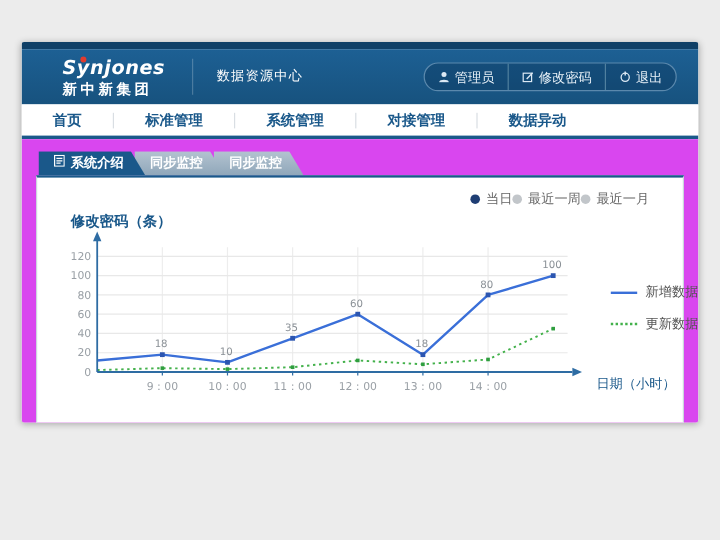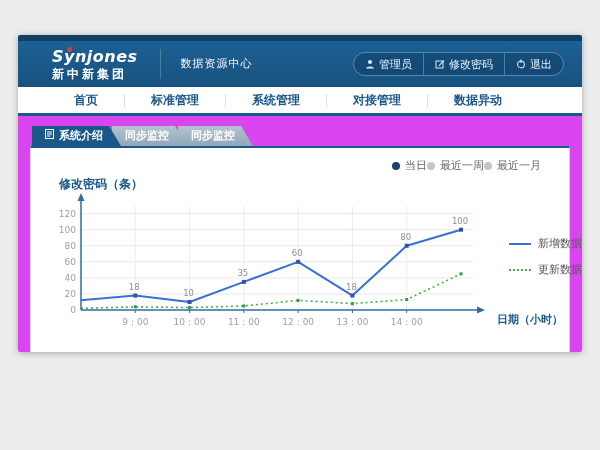--- a/index.html
+++ b/index.html
@@ -17,21 +17,21 @@
   .logo-sub{font-size:12px;font-weight:bold;color:#fff;letter-spacing:3px;margin-top:3px;}
   .app-title{color:#fff;font-size:11px;margin-left:22px;padding-left:20px;height:30px;line-height:30px;
              border-left:1px solid rgba(255,255,255,.22);letter-spacing:1px;}
   .user-pill{margin-left:auto;margin-right:18px;display:flex;align-items:center;height:22px;
              border:1px solid #5b89ad;border-radius:12px;background:rgba(10,50,85,.35);
              font-size:11px;color:#e8f1f8;}
   .user-item{display:flex;align-items:center;gap:4px;padding:0 11px;height:100%;cursor:pointer;}
   .user-item + .user-item{border-left:1px solid #50809f;}
   .user-item svg{display:block;}
   
-  .navbar{height:26px;background:#fff;display:flex;align-items:center;padding-left:30px;
+  .navbar{height:26px;background:#fff;display:flex;align-items:center;
           border-bottom:3px solid #1a588a;}
   .nav-item{font-size:12px;font-weight:bold;color:#1a588a;padding:0 26px;line-height:13px;cursor:pointer;}
   .nav-item + .nav-item{border-left:1px solid #d9dee3;}
   
   .content{background:#d946ef;height:312px;padding:10px 12px 0;box-sizing:border-box;}
   .tabs{display:flex;height:20px;margin-left:2px;}
   .tab{position:relative;color:#fff;font-size:11px;font-weight:bold;line-height:20px;
        padding:0 18px 0 13px;margin-right:-9px;display:flex;align-items:center;gap:5px;
        background:linear-gradient(#b3c3d0,#90a7ba);cursor:pointer;
        clip-path:polygon(0 0,calc(100% - 12px) 0,100% 100%,0 100%);}
@@ -40,21 +40,21 @@
   
   .panel{background:#fff;border:1px solid #ccd6de;border-top:2px solid #1a588a;height:270px;
          position:relative;box-sizing:border-box;}
   .filters{position:absolute;top:10px;right:28px;display:flex;font-size:11px;color:#666;}
   .radio-item{display:flex;align-items:center;cursor:pointer;}
   .radio-dot{width:8px;height:8px;border-radius:50%;background:#c2c6ca;display:inline-block;margin-right:5px;}
   .radio-item.selected .radio-dot{background:#1f3e74;}
   .chart-wrap{position:absolute;top:28px;left:8px;right:8px;height:186px;}
   .y-title{position:absolute;left:20px;top:0;color:#1a588a;font-weight:bold;font-size:12px;}
   .chart-svg{position:absolute;left:6px;top:16px;width:460px;height:152px;}
-  .x-title{position:absolute;left:458px;top:136px;color:#1a588a;font-weight:bold;font-size:11px;white-space:nowrap;}
+  .x-title{position:absolute;left:458px;top:136px;color:#1a588a;font-weight:normal;font-size:11px;white-space:nowrap;}
   .legend{position:absolute;left:470px;top:60px;font-size:11px;color:#555;}
   .legend-item{display:flex;align-items:center;gap:7px;margin-bottom:11px;cursor:default;white-space:nowrap;}
   .swatch{width:22px;height:0;display:inline-block;}
   .note{position:absolute;left:14px;right:14px;top:212px;border-top:1px solid #efefef;
         padding:16px 6px 0 16px;font-size:9.5px;color:#9b9b9b;white-space:nowrap;overflow:hidden;}
   .note-label{color:#cc3a2e;}
   svg text{font-family:"DejaVu Sans","Liberation Sans",sans-serif;}
 </style>
 </head>
 <body>

